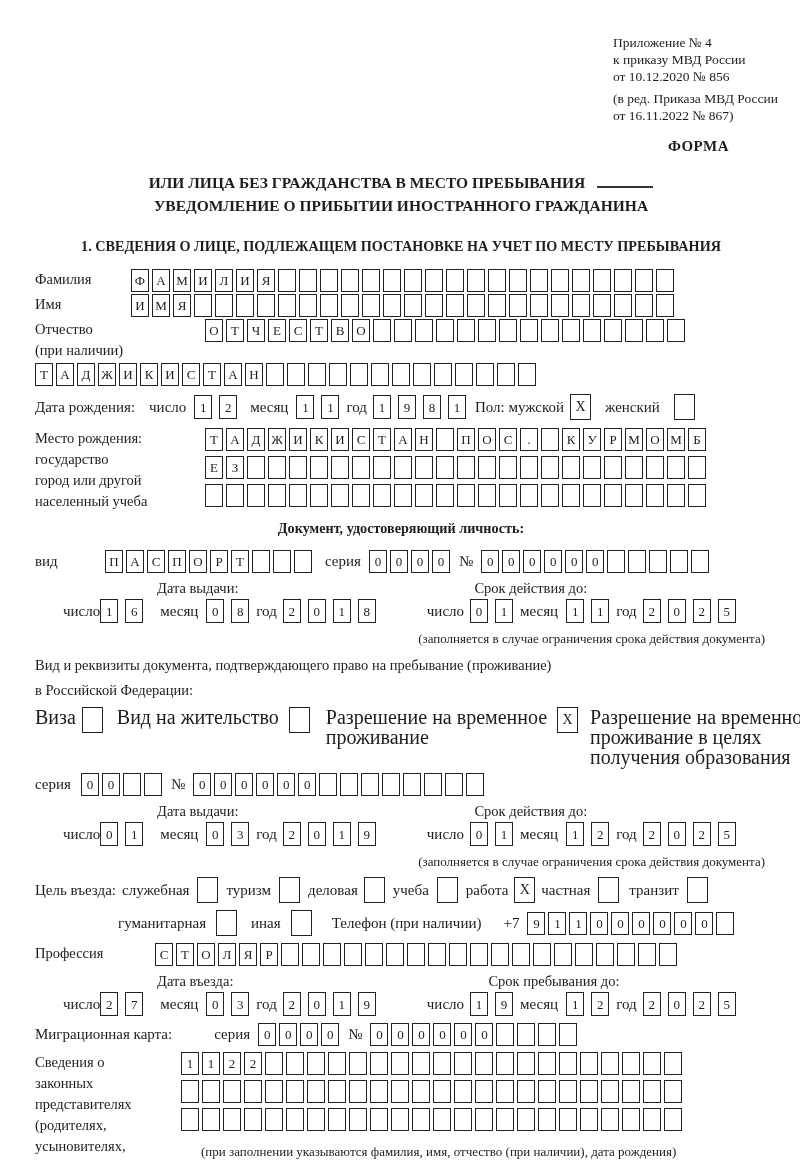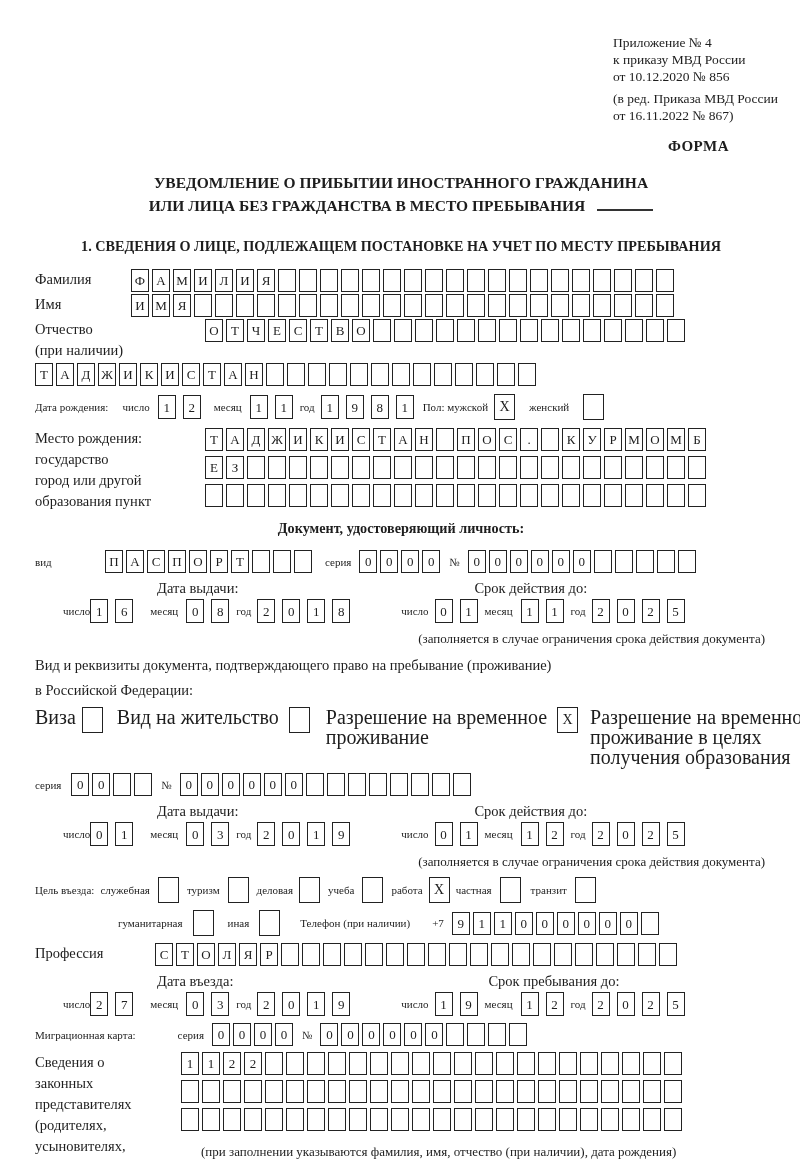--- a/index.html
+++ b/index.html
@@ -26,21 +26,21 @@
   .cbx{display:inline-flex;flex:none;width:21px;height:26px;border:1.7px solid #222;
       align-items:center;justify-content:center;font-size:14px}
   .boxcol{display:flex;flex-direction:column;gap:5px}
 
   .w96{width:96px}.w148{width:148px}.w170{width:170px}.w70{width:70px}.w120{width:120px}
   .ml6{margin-left:6px}.ml8{margin-left:8px}.ml10{margin-left:10px}.ml14{margin-left:14px}
 
   .dochead{margin-top:8px;text-align:center;font-weight:bold;font-size:14.2px}
   .dheads{display:flex;margin-top:7px;font-size:14.5px}
   .dline{display:flex;align-items:center;margin-top:2px;font-size:14.5px}
-  .dlabel{flex:none;font-size:11px}
+  .dlabel{flex:none;font-size:15px}
   .dnote{margin-top:8px;text-align:right;padding-right:2px;font-size:13px}
   .intro{margin-top:6px;font-size:14.5px;line-height:25px}
 
   .optrow{display:flex;align-items:flex-start;margin-top:4px}
   .opt{display:flex;align-items:flex-start;flex:none}
   .optlbl{font-size:20px;line-height:20px;text-align:left}
   .purline{display:flex;align-items:center;margin-top:7px;font-size:14.5px}
   .repnote{margin-top:8px;margin-left:168px;font-size:13px}
 </style>
 </head>
@@ -54,22 +54,22 @@
     <div>от 10.12.2020 № 856</div>
   </div>
   <div class="revision">
     <div>(в ред. Приказа МВД России</div>
     <div>от 16.11.2022 № 867)</div>
   </div>
 
   <div class="forma">ФОРМА</div>
 
   <div class="title">
+    <div><span>ИЛИ ЛИЦА БЕЗ ГРАЖДАНСТВА В МЕСТО ПРЕБЫВАНИЯ</span><span class="title-underline"></span></div>
     <div>УВЕДОМЛЕНИЕ О ПРИБЫТИИ ИНОСТРАННОГО ГРАЖДАНИНА</div>
-    <div><span>ИЛИ ЛИЦА БЕЗ ГРАЖДАНСТВА В МЕСТО ПРЕБЫВАНИЯ</span><span class="title-underline"></span></div>
   </div>
 
   <div class="sec1">1. СВЕДЕНИЯ О ЛИЦЕ, ПОДЛЕЖАЩЕМ ПОСТАНОВКЕ НА УЧЕТ ПО МЕСТУ ПРЕБЫВАНИЯ</div>
 
   <div class="row" style="margin-top:14px">
     <span class="lbl w96">Фамилия</span>
     <span class="boxes">
         <span class="bx">Ф</span>
         <span class="bx">А</span>
         <span class="bx">М</span>
@@ -215,21 +215,21 @@
     <span class="cbx ml6">X</span>
     <span class="dlabel ml14">женский</span>
     <span class="cbx ml14"></span>
   </div>
 
   <div class="row" style="margin-top:8px">
     <span class="lblcol w170">
       <div>Место рождения:</div>
       <div>государство</div>
       <div>город или другой</div>
-      <div>образования пункт</div>
+      <div>населенный учеба</div>
     </span>
     <span class="boxcol">
       <span class="boxes">
           <span class="bx">Т</span>
           <span class="bx">А</span>
           <span class="bx">Д</span>
           <span class="bx">Ж</span>
           <span class="bx">И</span>
           <span class="bx">К</span>
           <span class="bx">И</span>

